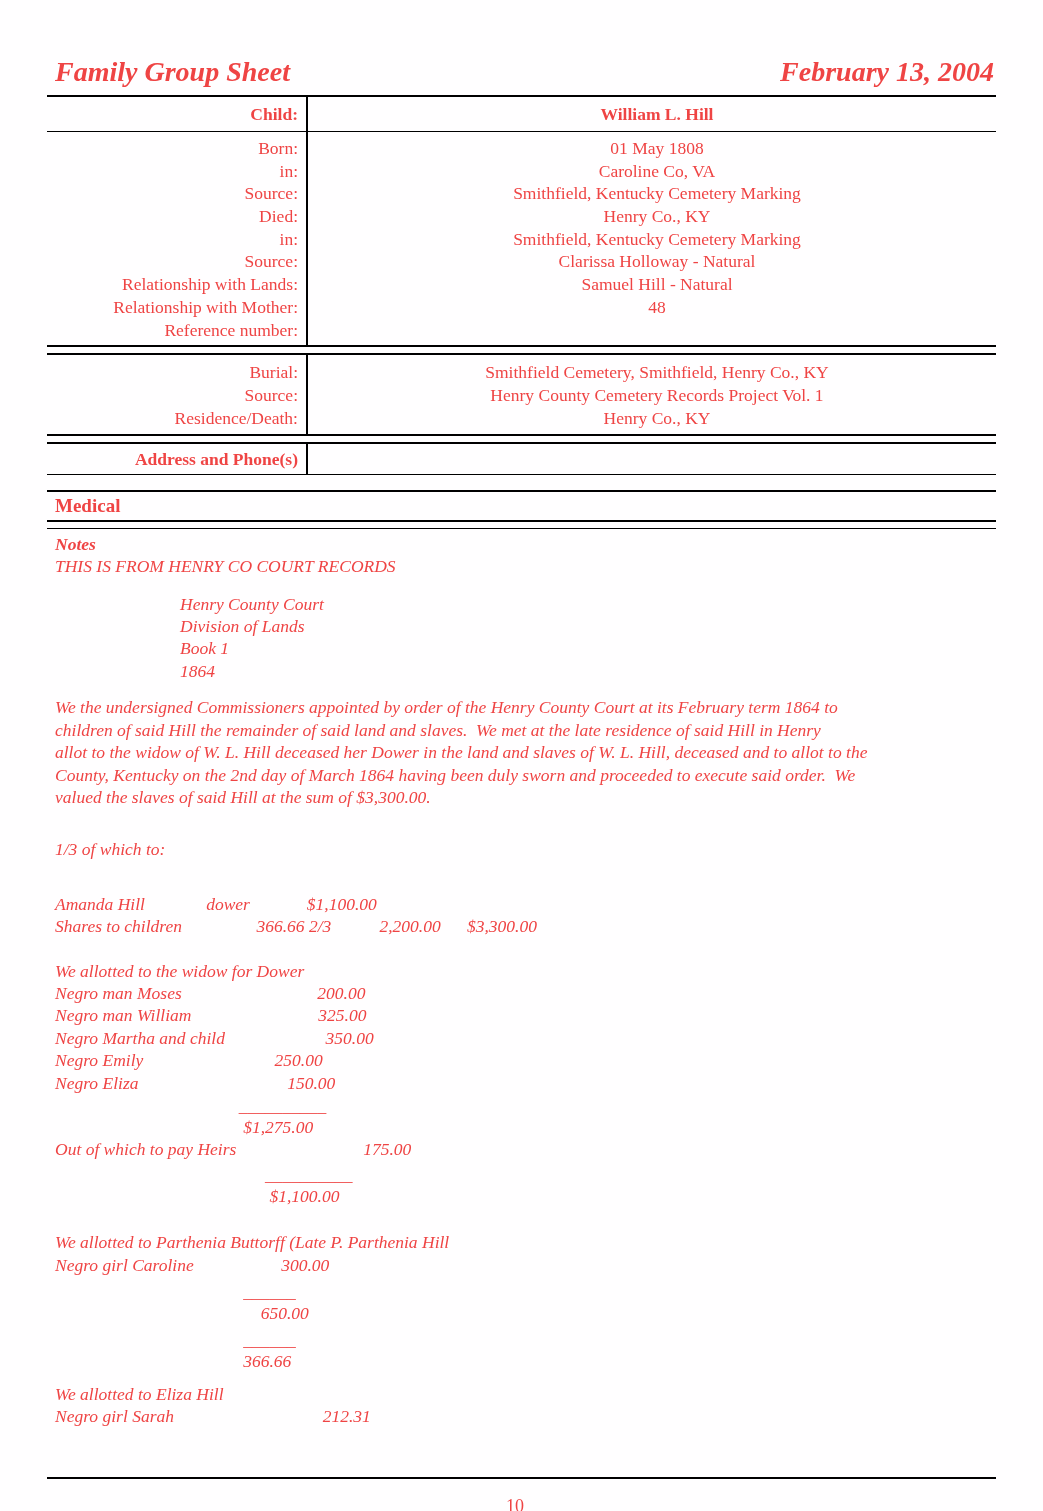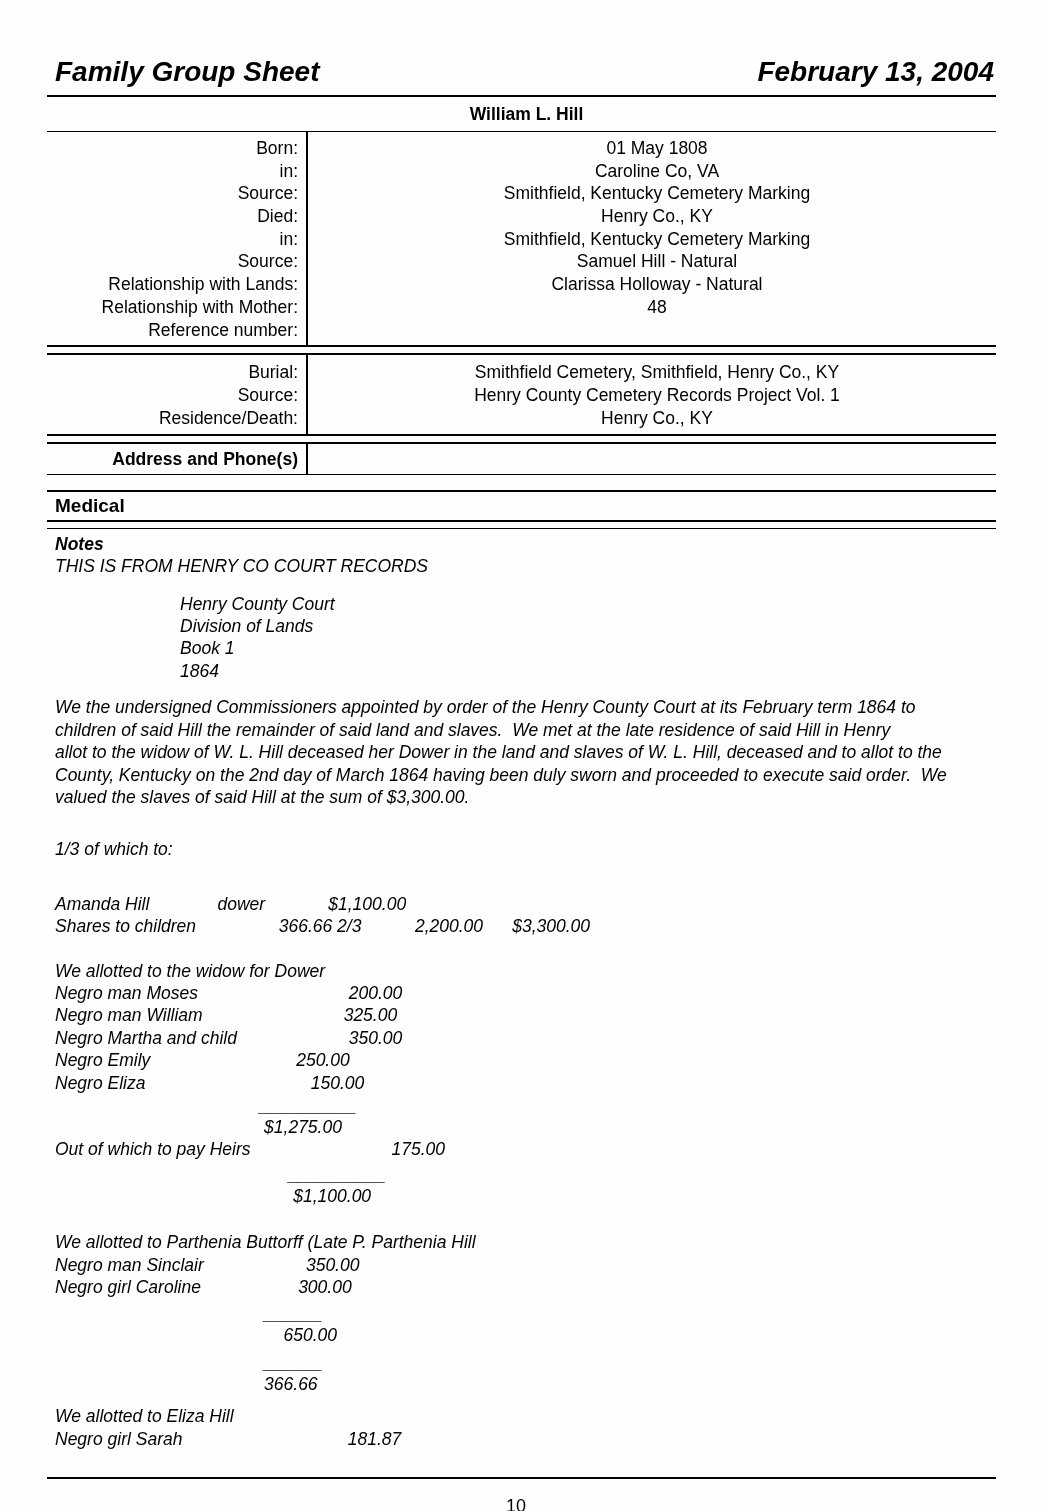--- a/index.html
+++ b/index.html
@@ -1,22 +1,22 @@
 <!DOCTYPE html>
 <html><head>
 <meta charset="utf-8">
 <style>
   html,body { margin:0; padding:0; background:#888; }
   .page {
     position:relative;
     width:1043px; height:1511px;
     margin:0 auto;
     background:#fffeff;
-    color:#000000;
-    font-family:Liberation Sans, sans-serif;
+    color:#ef4444;
+    font-family:Liberation Serif, serif;
     overflow:hidden;
   }
   .sheet { position:absolute; left:47px; top:0; width:949px; }
 
   
   .hdr { display:flex; justify-content:space-between; align-items:baseline; padding:56px 2px 7px 8px; }
   .hdr-title, .hdr-date { font-size:28px; font-weight:bold; font-style:italic; white-space:nowrap; }
 
   
   .rule   { border-top:2.5px solid #000; }
@@ -70,20 +70,23 @@
   <div class="sheet">
 
     <div class="hdr">
       <div class="hdr-title">Family Group Sheet</div>
       <div class="hdr-date">February 13, 2004</div>
     </div>
 
     <div class="rule"></div>
 
     <div class="tblock child">
+      <div class="col-l">
+        <div class="cell">Child:</div>
+      </div>
       <div class="col-r">
         <div class="cell">William L. Hill</div>
       </div>
     </div>
 
     <div class="rule-1"></div>
 
     <div class="tblock vitals">
       <div class="col-l">
         <div class="cell">Born:</div>
@@ -95,22 +98,22 @@
         <div class="cell">Relationship with Lands:</div>
         <div class="cell">Relationship with Mother:</div>
         <div class="cell">Reference number:</div>
       </div>
       <div class="col-r">
         <div class="cell">01 May 1808</div>
         <div class="cell">Caroline Co, VA</div>
         <div class="cell">Smithfield, Kentucky Cemetery Marking</div>
         <div class="cell">Henry Co., KY</div>
         <div class="cell">Smithfield, Kentucky Cemetery Marking</div>
+        <div class="cell">Clarissa Holloway - Natural</div>
         <div class="cell">Samuel Hill - Natural</div>
-        <div class="cell">Clarissa Holloway - Natural</div>
         <div class="cell">48</div>
       </div>
     </div>
 
     <div class="drule"></div>
 
     <div class="tblock burial">
       <div class="col-l">
         <div class="cell">Burial:</div>
         <div class="cell">Source:</div>
@@ -181,37 +184,36 @@
         <div class="nline">Out of which to pay Heirs                             175.00</div>
       </div>
 
       <div class="g-tot2">
         <div class="rline">                                                __________</div>
         <div class="nline">                                                 $1,100.00</div>
       </div>
 
       <div class="g-parth">
         <div class="nline">We allotted to Parthenia Buttorff (Late P. Parthenia Hill</div>
-        <div class="nline">Negro man Sinclair                     350.00</div>
         <div class="nline">Negro girl Caroline                    300.00</div>
       </div>
 
       <div class="g-650">
         <div class="rline">                                           ______</div>
         <div class="nline">                                               650.00</div>
       </div>
 
       <div class="g-366">
         <div class="rline">                                           ______</div>
         <div class="nline">                                           366.66</div>
       </div>
 
       <div class="g-eliza">
         <div class="nline">We allotted to Eliza Hill</div>
-        <div class="nline">Negro girl Sarah                                  181.87</div>
+        <div class="nline">Negro girl Sarah                                  212.31</div>
       </div>
     </div>
 
   </div>
 
   <div class="footer-rule"></div>
   <div class="page-num">10</div>
 </div>
 
 </body></html>

